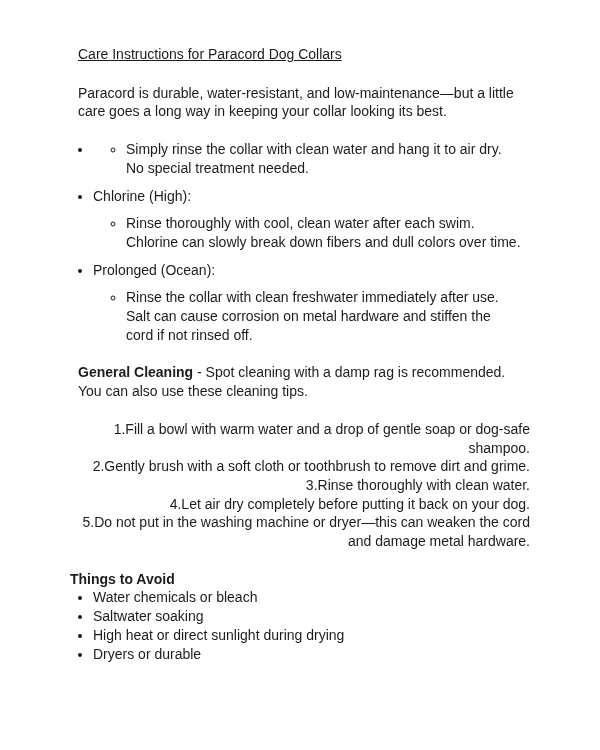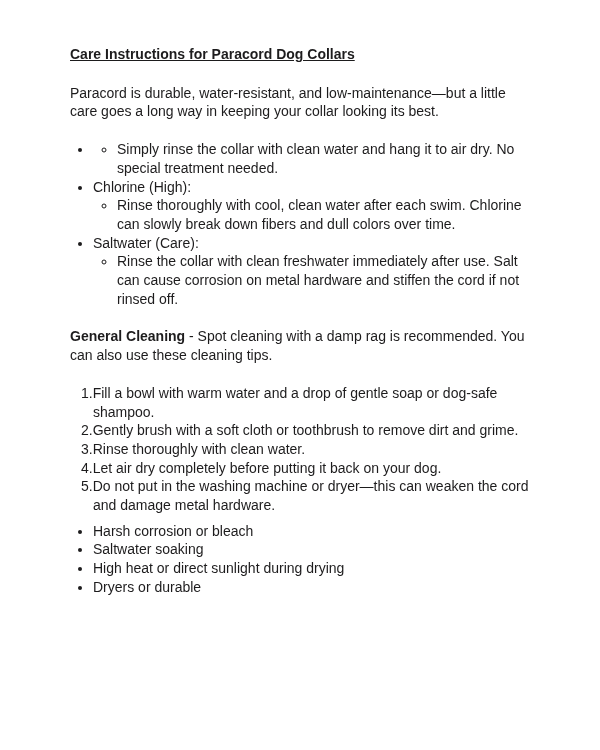--- a/index.html
+++ b/index.html
@@ -14,43 +14,44 @@
     font-family: "Liberation Sans", sans-serif;
     font-size: 14px;
     line-height: 18.7px;
     color: #1d1c1d;
     box-sizing: border-box;
   }
   .doc {
     padding: 45px 70px 0 70px;
   }
   .title {
-    font-weight: bold;
+    font-weight: normal;
     text-decoration: underline;
-    margin: 0 0 20px 0;
+    margin: 0 0 20px 8px;
   }
   p.para {
-    margin: 19px 0;
+    margin: 19px 8px;
   }
   .bold { font-weight: bold; }
   ul.bullets {
     margin: 19px 0;
     padding-left: 23px;
     list-style: disc outside;
   }
   ul.bullets ul.sub {
-    margin: 0;
+    margin: 9px;
     padding-left: 24px;
     list-style: circle outside;
   }
   ol.steps {
-    margin: 7px 0;
+    margin: 19px 0;
     padding-left: 23px;
     list-style: none;
     counter-reset: step;
+    text-align: right;
   }
   ol.steps li {
     counter-increment: step;
     text-indent: -12px;
   }
   ol.steps li::before {
     content: counter(step) ".";
   }
   .heading {
     font-weight: bold;
@@ -74,38 +75,39 @@
     <li>
       <ul class="sub">
         <li><span>Simply rinse the collar with clean water and hang it to air dry. No special treatment needed.</span></li>
       </ul>
     </li>
     <li><span>Chlorine (High):</span>
       <ul class="sub">
         <li><span>Rinse thoroughly with cool, clean water after each swim. Chlorine can slowly break down fibers and dull colors over time.</span></li>
       </ul>
     </li>
-    <li><span>Saltwater (Care):</span>
+    <li><span>Prolonged (Ocean):</span>
       <ul class="sub">
         <li><span>Rinse the collar with clean freshwater immediately after use. Salt can cause corrosion on metal hardware and stiffen the cord if not rinsed off.</span></li>
       </ul>
     </li>
   </ul>
 
   <p class="para"><span class="bold">General Cleaning</span><span> - Spot cleaning with a damp rag is recommended. You can also use these cleaning tips.</span></p>
 
   <ol class="steps">
     <li><span>Fill a bowl with warm water and a drop of gentle soap or dog-safe shampoo.</span></li>
     <li><span>Gently brush with a soft cloth or toothbrush to remove dirt and grime.</span></li>
     <li><span>Rinse thoroughly with clean water.</span></li>
     <li><span>Let air dry completely before putting it back on your dog.</span></li>
     <li><span>Do not put in the washing machine or dryer—this can weaken the cord and damage metal hardware.</span></li>
   </ol>
 
+  <div class="heading">Things to Avoid</div>
 
   <ul class="bullets tight">
-    <li><span>Harsh corrosion or bleach</span></li>
+    <li><span>Water chemicals or bleach</span></li>
     <li><span>Saltwater soaking</span></li>
     <li><span>High heat or direct sunlight during drying</span></li>
     <li><span>Dryers or durable</span></li>
   </ul>
 
 </div>
 
 </body></html>

